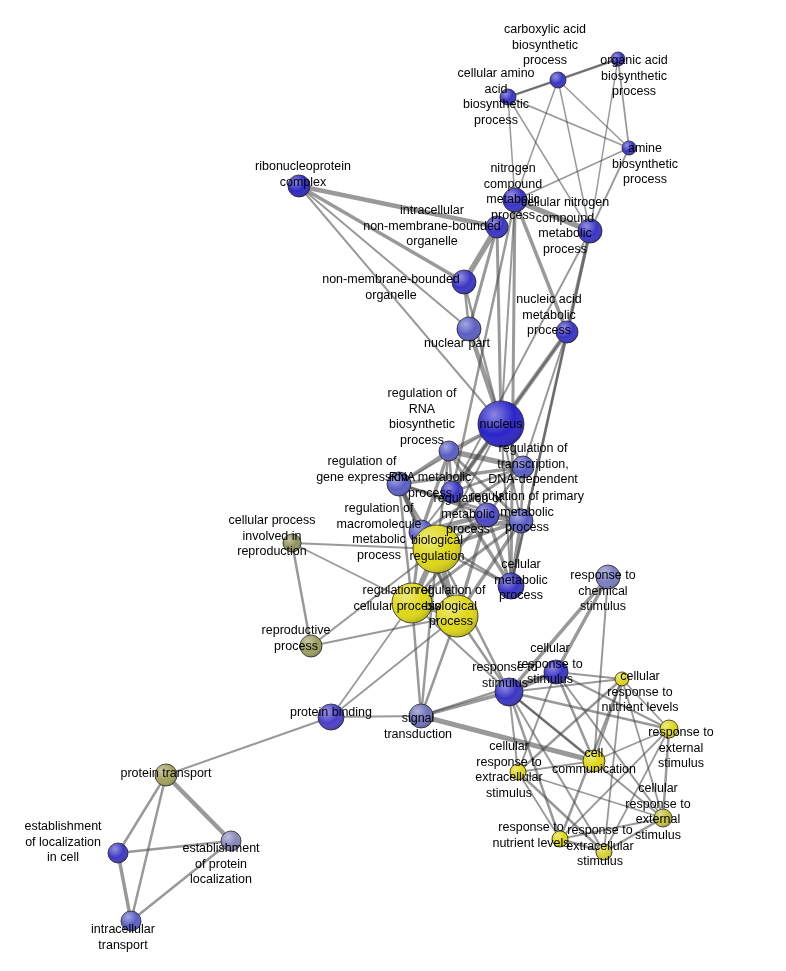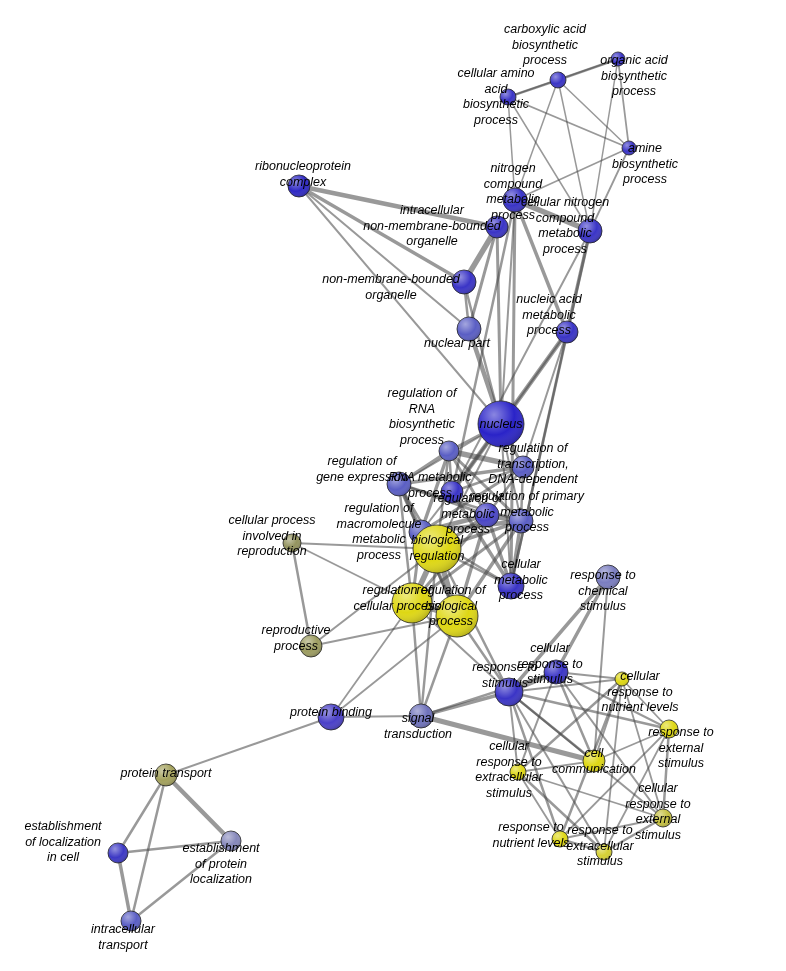--- a/index.html
+++ b/index.html
@@ -7,21 +7,20 @@
     padding: 0;
     background: #ffffff;
   }
   #stage {
     position: relative;
     width: 786px;
     height: 971px;
     background: #5eead4;
     overflow: hidden;
     font-family: "Liberation Sans", "DejaVu Sans", sans-serif;
-    font-style: italic;
   }
   svg text {
     font-family: "Liberation Sans", "DejaVu Sans", sans-serif;
     pointer-events: none;
   }
   svg circle.node {
     cursor: pointer;
   }
 </style>
 </head>

